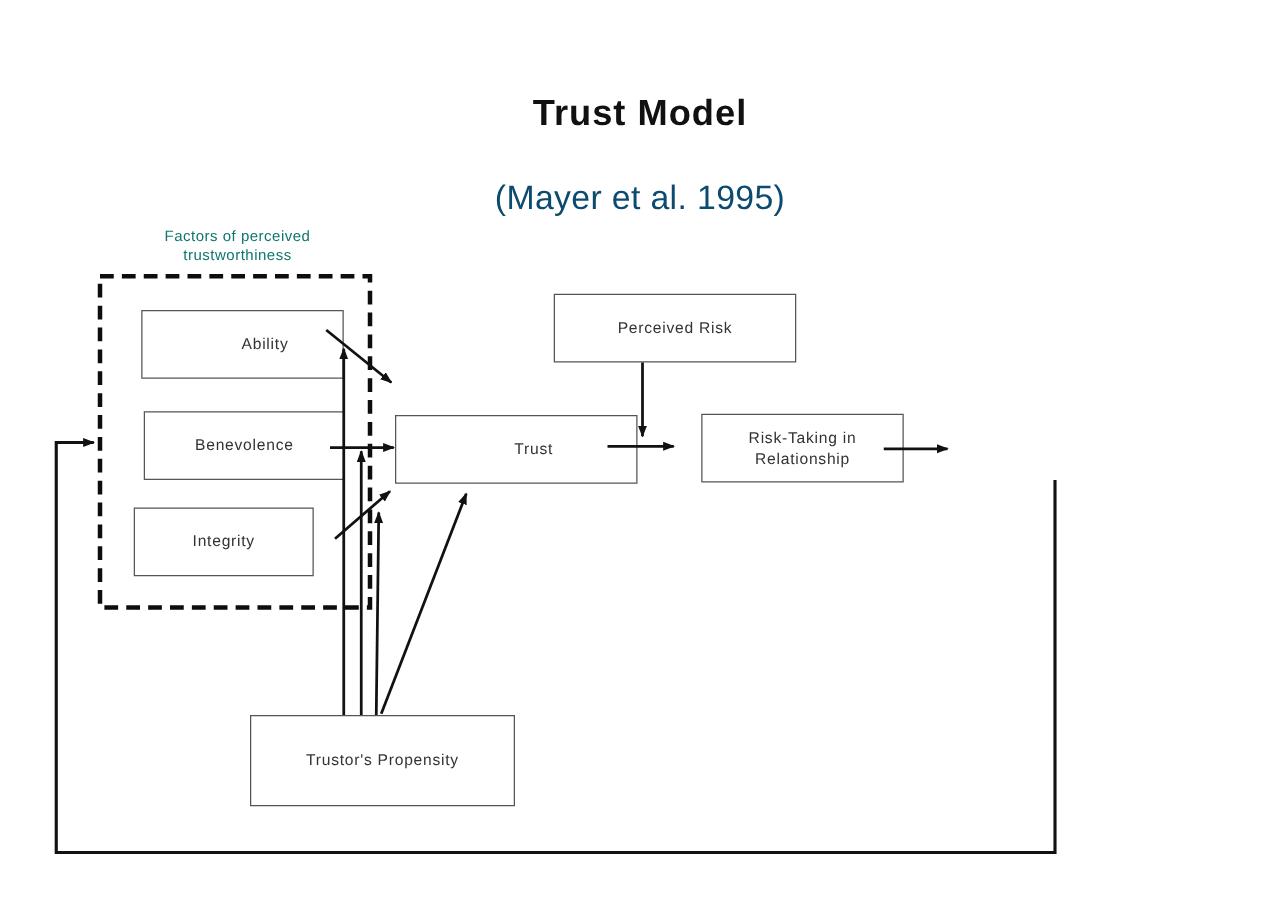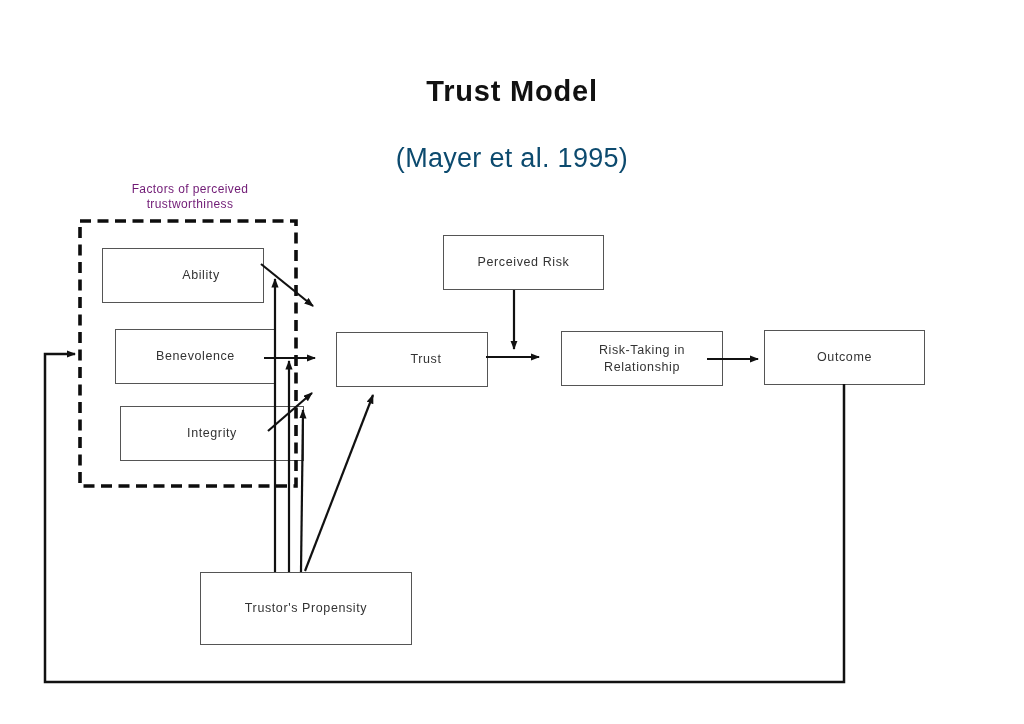--- a/index.html
+++ b/index.html
@@ -38,43 +38,43 @@
   }
   .group-label {
     position: absolute;
     left: 113px;
     top: 182px;
     width: 154px;
     text-align: center;
     font-size: 12px;
     line-height: 15px;
     letter-spacing: 0.4px;
-    color: #701a75;
+    color: #0f766e;
   }
   .node {
     position: absolute;
     box-sizing: border-box;
     background: #ffffff;
     border: 1.4px solid #555555;
     display: flex;
     align-items: center;
     justify-content: center;
     text-align: center;
     font-size: 12.5px;
     line-height: 17px;
     letter-spacing: 0.6px;
     color: #333333;
     z-index: 1;
   }
   .node span { display: block; max-width: 140px; }
-  #ability        { left: 102px; top: 248px; width: 162px; height: 55px; padding-left: 36px; }
+  #ability        { left: 113px; top: 248px; width: 162px; height: 55px; padding-left: 36px; }
   #benevolence    { left: 115px; top: 329px; width: 161px; height: 55px; }
-  #integrity      { left: 107px; top: 406px; width: 184px; height: 55px; margin-left: 13px; }
-  #trust          { left: 336px; top: 332px; width: 152px; height: 55px; padding-left: 28px; }
-  #perceived-risk { left: 443px; top: 235px; width: 161px; height: 55px; }
+  #integrity      { left: 107px; top: 406px; width: 144px; height: 55px; }
+  #trust          { left: 316px; top: 332px; width: 194px; height: 55px; padding-left: 28px; }
+  #perceived-risk { left: 443px; top: 235px; width: 194px; height: 55px; }
   #risk-taking    { left: 545px; top: 331px; width: 162px; height: 55px; margin-left: 16px; }
   #outcome        { left: 764px; top: 330px; width: 161px; height: 55px; }
   #trustors-propensity { left: 200px; top: 572px; width: 212px; height: 73px; align-items: center; }
   .wires {
     position: absolute;
     left: 0; top: 0;
     z-index: 2;
     pointer-events: none;
   }
   .wire { stroke: #111111; stroke-width: 2.2; fill: none; }
@@ -102,23 +102,20 @@
   </div>
   <div class="node" id="trust">
     <span>Trust</span>
   </div>
   <div class="node" id="perceived-risk">
     <span>Perceived Risk</span>
   </div>
   <div class="node" id="risk-taking">
     <span>Risk-Taking in Relationship</span>
   </div>
-  <div class="node" id="outcome">
-    <span>Outcome</span>
-  </div>
   <div class="node" id="trustors-propensity">
     <span>Trustor's Propensity</span>
   </div>
 
   <svg class="wires" width="1024" height="724" viewBox="0 0 1024 724">
     <defs>
       <marker id="ah" markerUnits="userSpaceOnUse" markerWidth="11" markerHeight="9" refX="8.5" refY="3.6" orient="auto">
         <path d="M0,0 L9.5,3.6 L0,7.2 Z" fill="#111111"></path>
       </marker>
     </defs>

